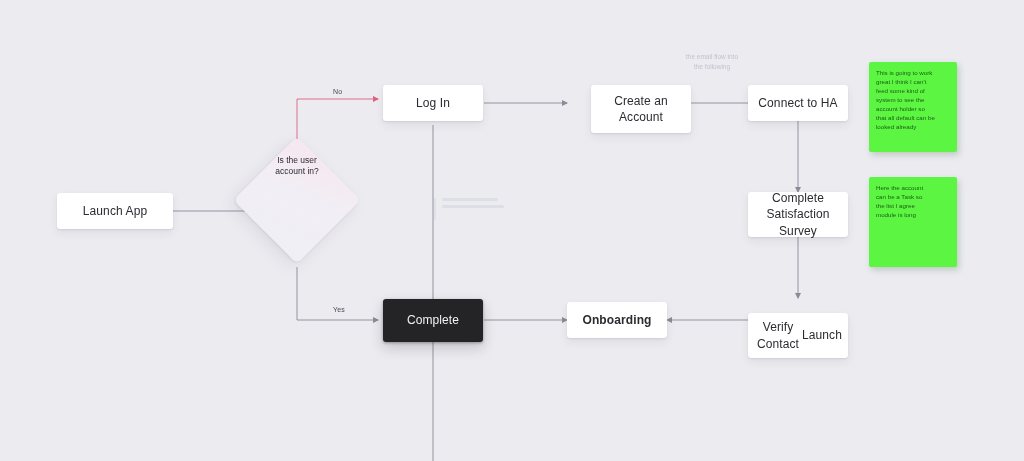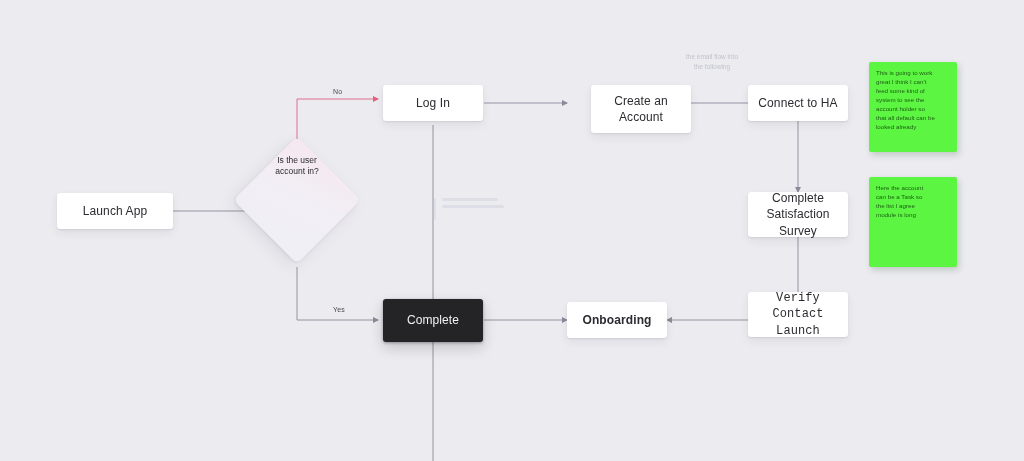--- a/index.html
+++ b/index.html
@@ -174,21 +174,21 @@
 
   <div class="node" style="left:748px; top:85px; width:100px; height:36px;">
     <span>Connect to HA</span>
   </div>
 
   <div class="node" style="left:748px; top:192px; width:100px; height:45px; flex-direction:column;">
     <span>Complete</span>
     <span>Satisfaction Survey</span>
   </div>
 
-  <div class="node" style="left:748px; top:292px; width:100px; height:45px; flex-direction:column;font-family:Liberation Mono, monospace;">
+  <div class="node" style="left:748px; top:313px; width:100px; height:45px; flex-direction:row;">
     <span>Verify Contact</span>
     <span>Launch</span>
   </div>
 
   <div class="node" style="left:567px; top:302px; width:100px; height:36px;font-weight:bold;">
     <span>Onboarding</span>
   </div>
 
   <div class="node dark" style="left:383px; top:299px; width:100px; height:43px;">
     <span>Complete</span>

